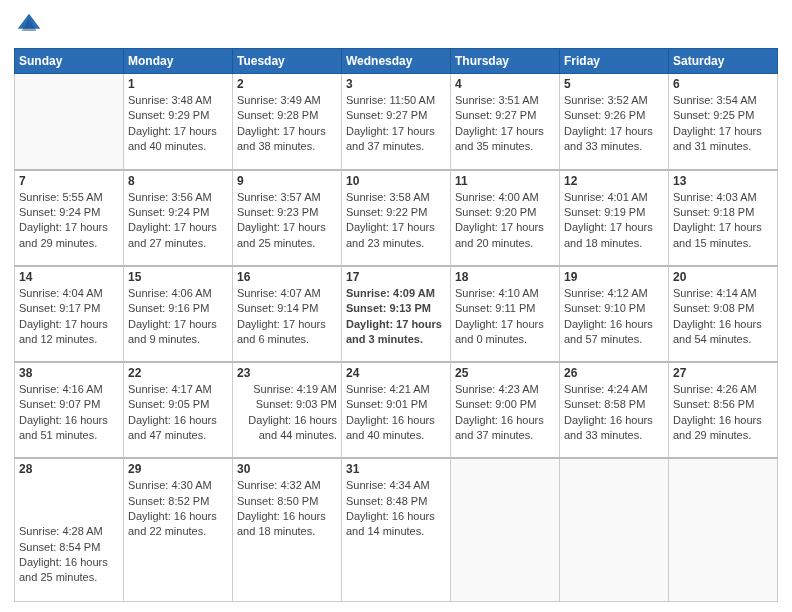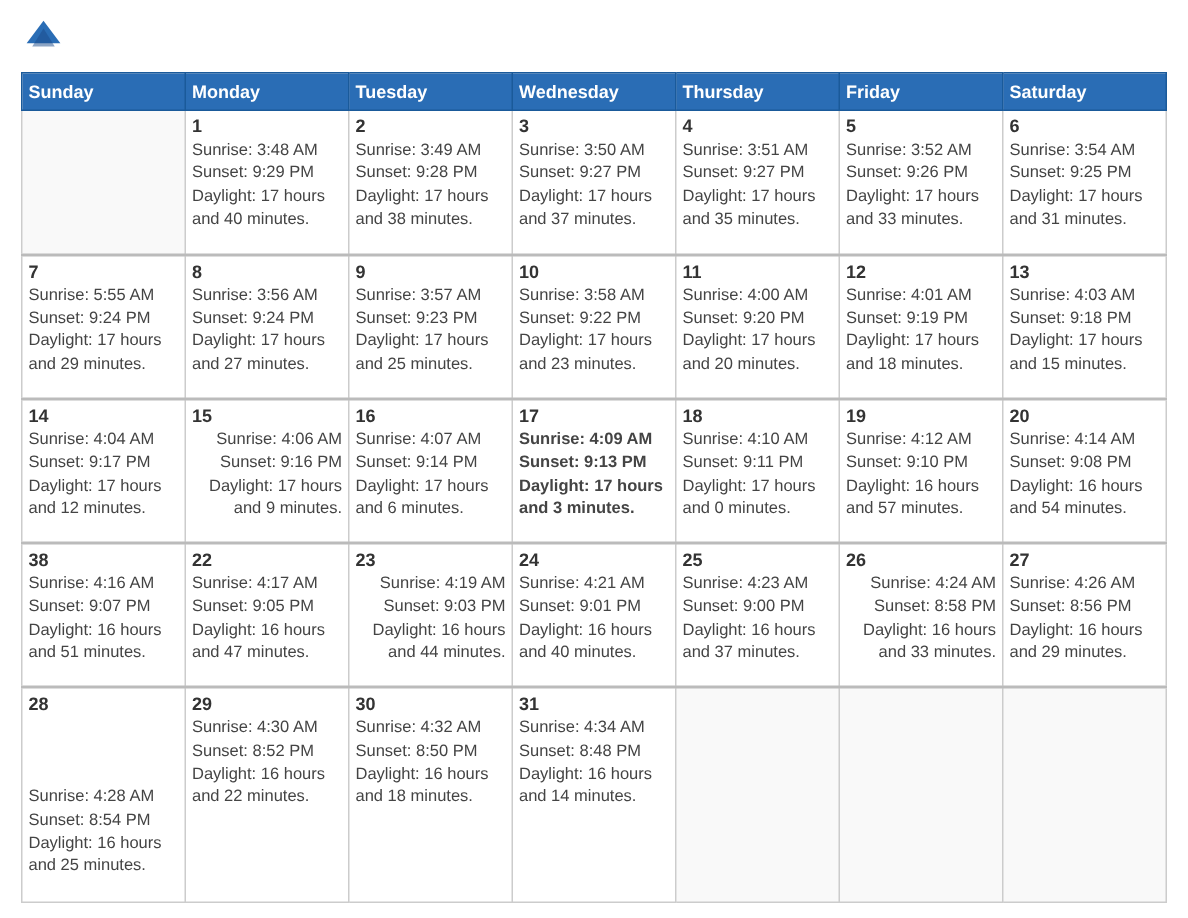--- a/index.html
+++ b/index.html
@@ -149,21 +149,21 @@
           </td>
           <td>
             <span class="day-number">2</span>
             <div class="day-info" style="white-space: pre-line;">Sunrise: 3:49 AM
 Sunset: 9:28 PM
 Daylight: 17 hours
 and 38 minutes.</div>
           </td>
           <td>
             <span class="day-number">3</span>
-            <div class="day-info" style="white-space: pre-line;">Sunrise: 3:50 AM
+            <div class="day-info" style="white-space: pre-line;">Sunrise: 11:50 AM
 Sunset: 9:27 PM
 Daylight: 17 hours
 and 37 minutes.</div>
           </td>
           <td>
             <span class="day-number">4</span>
             <div class="day-info" style="white-space: pre-line;">Sunrise: 3:51 AM
 Sunset: 9:27 PM
 Daylight: 17 hours
 and 35 minutes.</div>
@@ -237,21 +237,21 @@
         <tr class="row-divider">
           <td>
             <span class="day-number">14</span>
             <div class="day-info" style="white-space: pre-line;">Sunrise: 4:04 AM
 Sunset: 9:17 PM
 Daylight: 17 hours
 and 12 minutes.</div>
           </td>
           <td>
             <span class="day-number">15</span>
-            <div class="day-info" style="white-space: pre-line; text-align: right;">Sunrise: 4:06 AM
+            <div class="day-info" style="white-space: pre-line;">Sunrise: 4:06 AM
 Sunset: 9:16 PM
 Daylight: 17 hours
 and 9 minutes.</div>
           </td>
           <td>
             <span class="day-number">16</span>
             <div class="day-info" style="white-space: pre-line;">Sunrise: 4:07 AM
 Sunset: 9:14 PM
 Daylight: 17 hours
 and 6 minutes.</div>
@@ -316,21 +316,21 @@
           </td>
           <td>
             <span class="day-number">25</span>
             <div class="day-info" style="white-space: pre-line;">Sunrise: 4:23 AM
 Sunset: 9:00 PM
 Daylight: 16 hours
 and 37 minutes.</div>
           </td>
           <td>
             <span class="day-number">26</span>
-            <div class="day-info" style="white-space: pre-line; text-align: right;">Sunrise: 4:24 AM
+            <div class="day-info" style="white-space: pre-line;">Sunrise: 4:24 AM
 Sunset: 8:58 PM
 Daylight: 16 hours
 and 33 minutes.</div>
           </td>
           <td>
             <span class="day-number">27</span>
             <div class="day-info" style="white-space: pre-line;">Sunrise: 4:26 AM
 Sunset: 8:56 PM
 Daylight: 16 hours
 and 29 minutes.</div>

